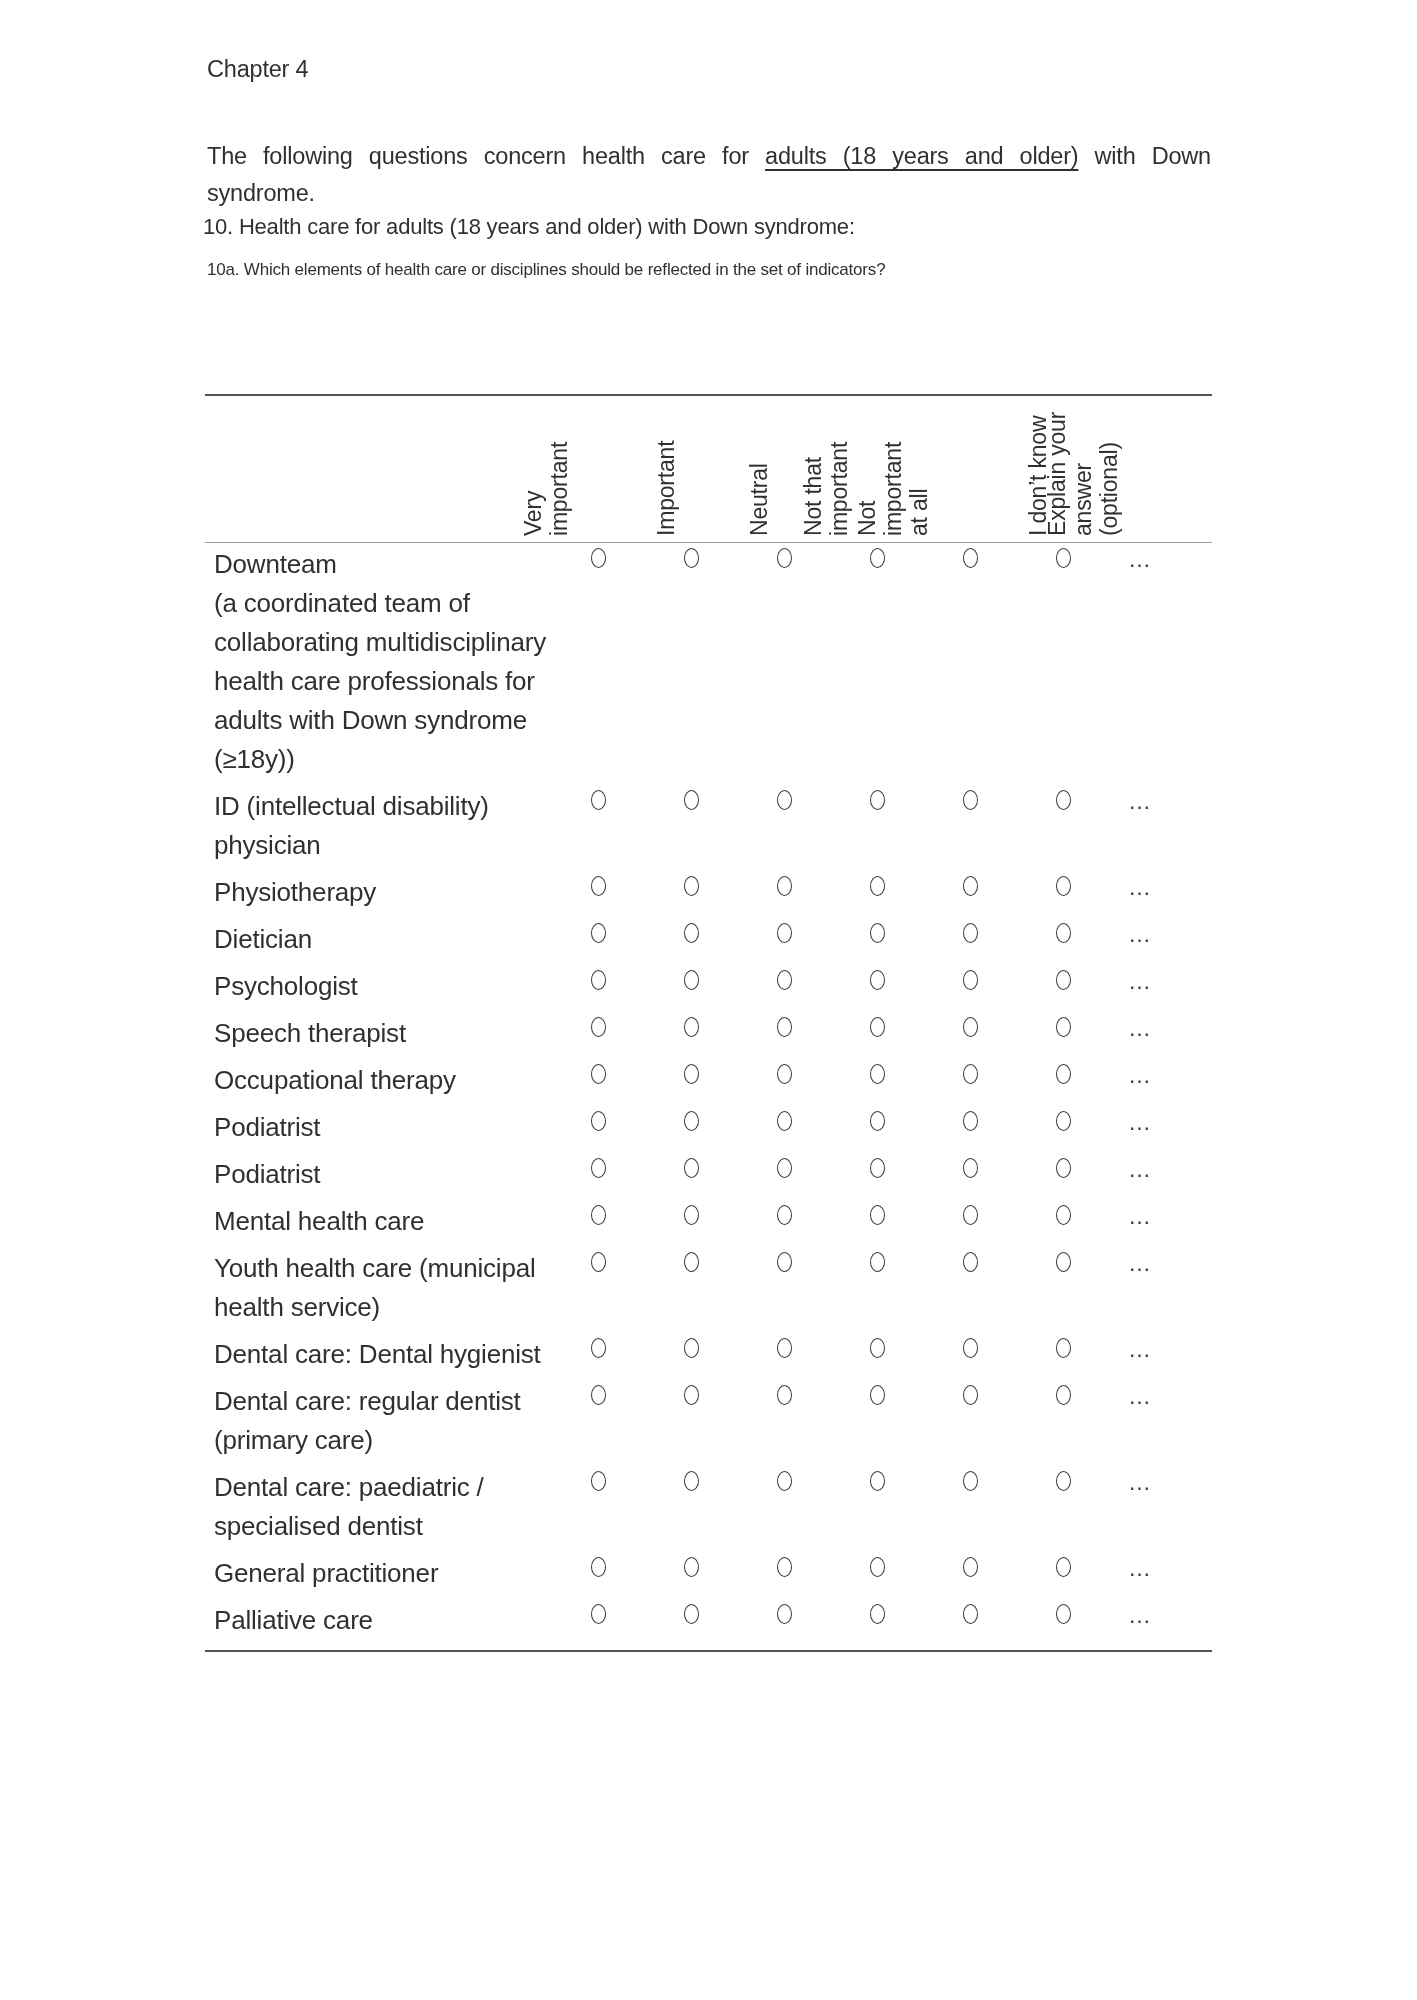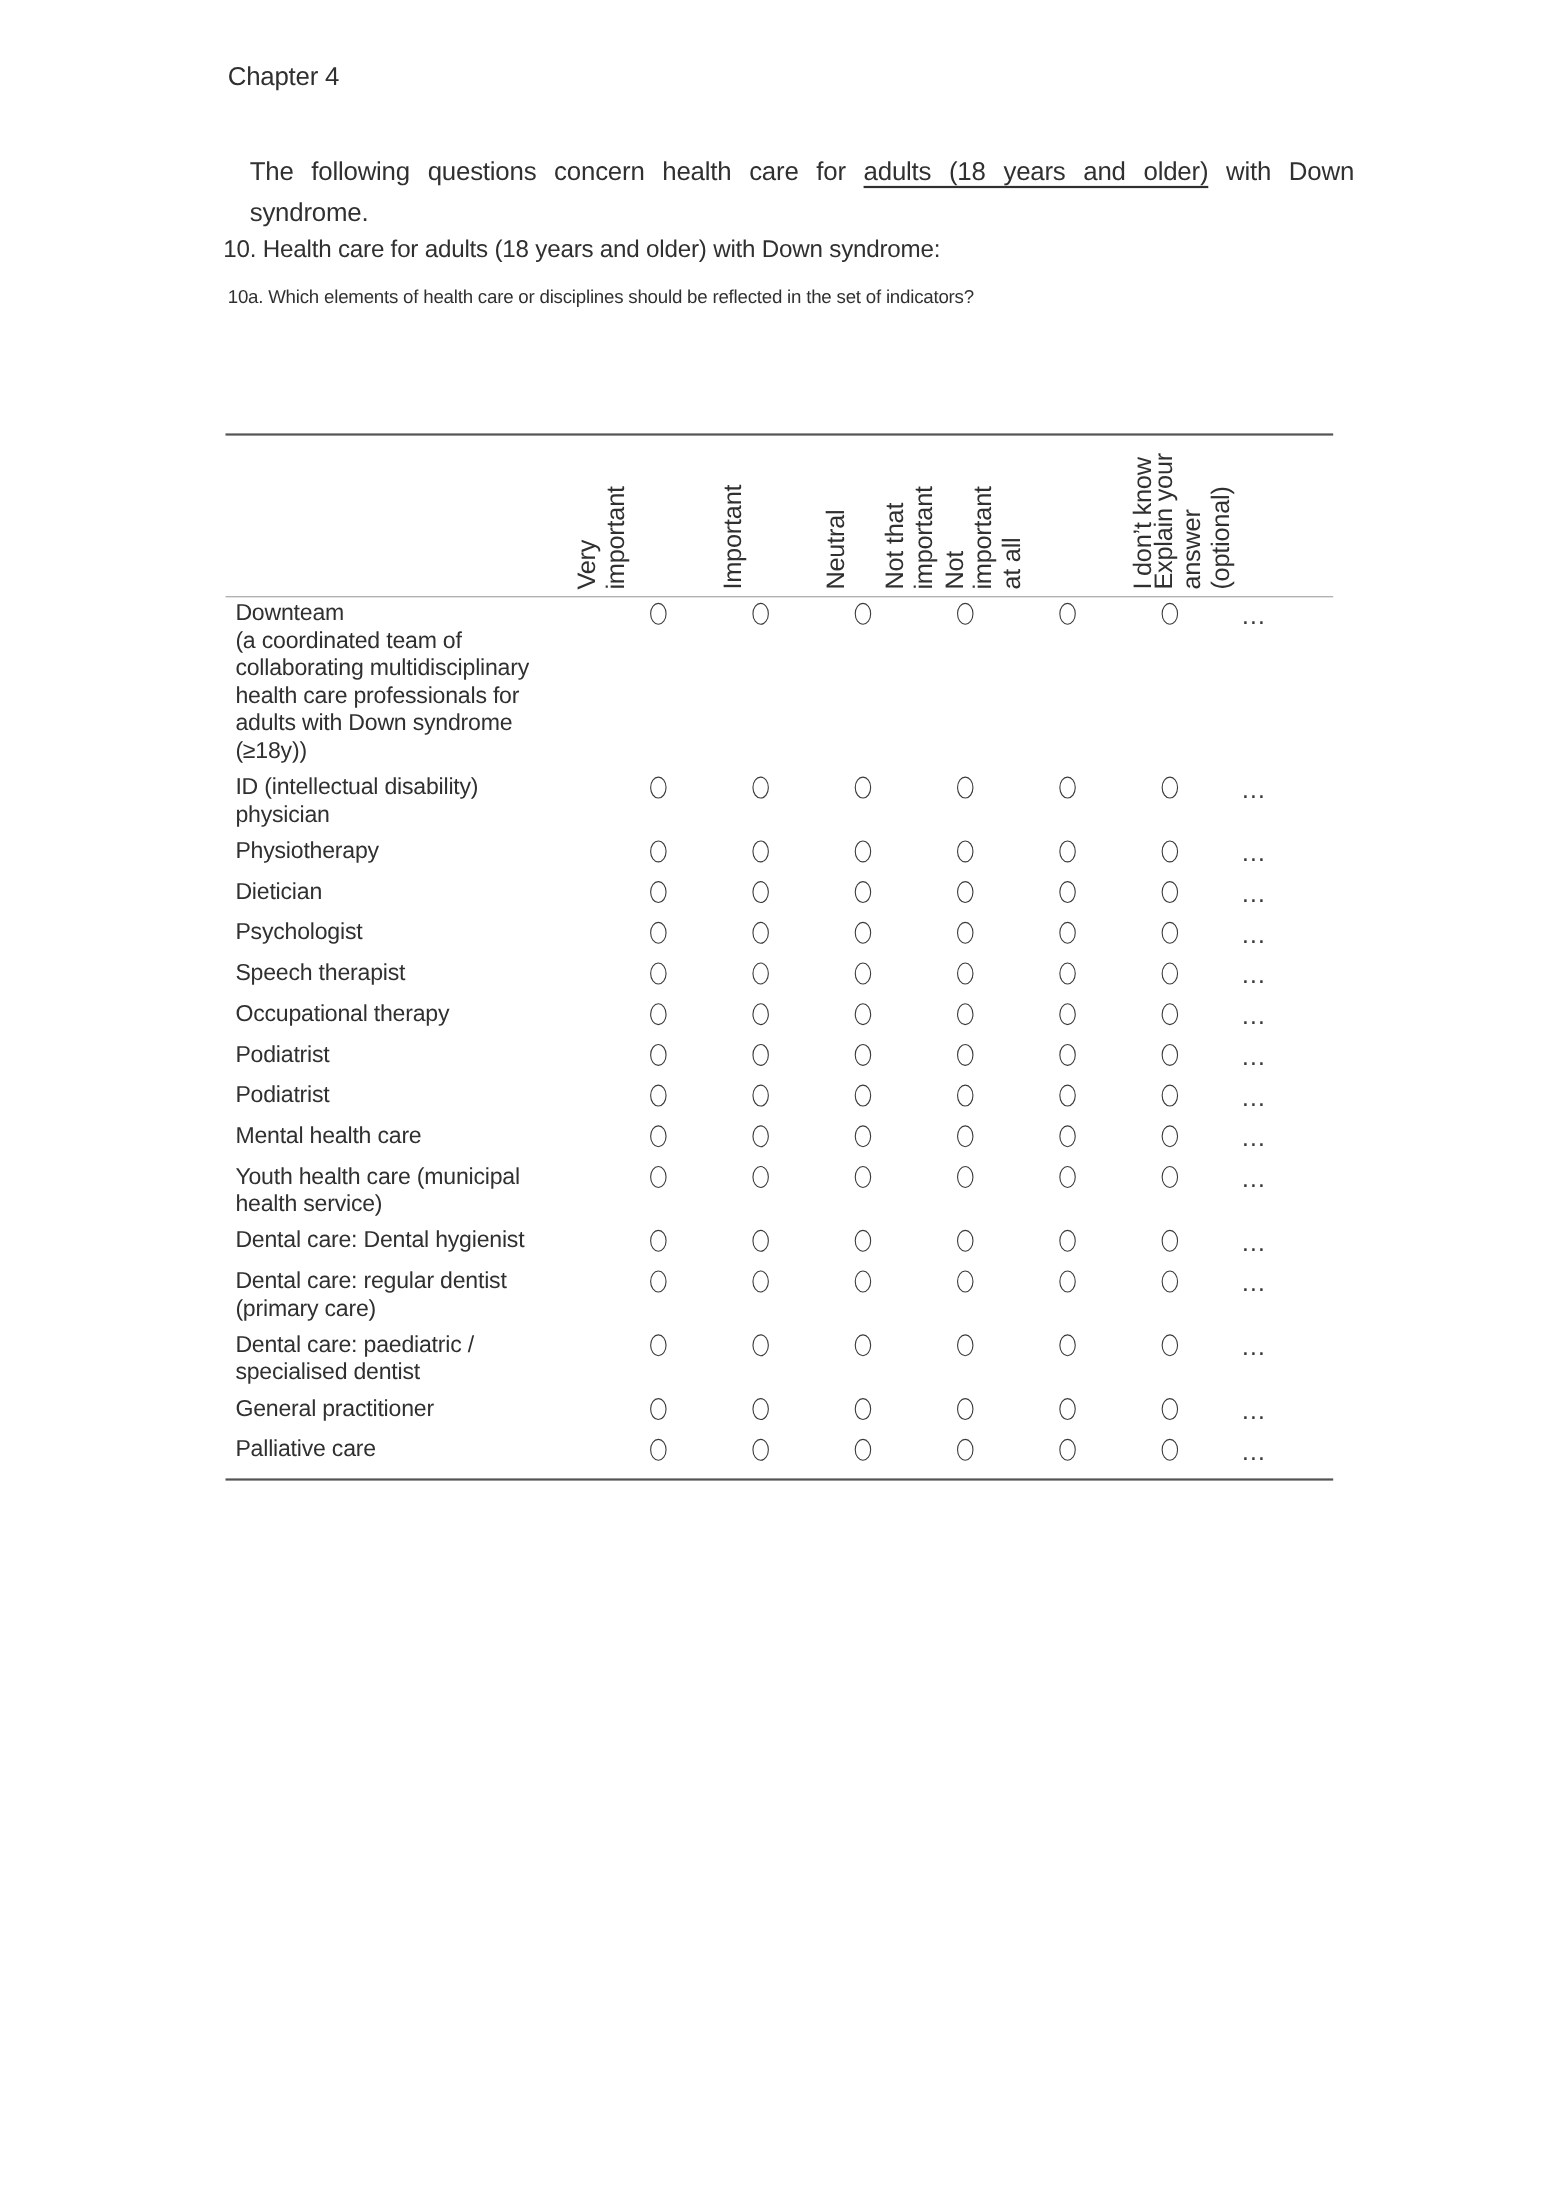--- a/index.html
+++ b/index.html
@@ -9,21 +9,20 @@
     overflow:hidden;
   }
   .chapter {
     position:absolute; left:207px; top:56px;
     font-size:23.5px; letter-spacing:-0.2px;
   }
   .intro {
     position:absolute; left:207px; top:138px; width:1004px;
     font-size:23.5px; line-height:37px; letter-spacing:-0.2px; word-spacing:3px;
     text-align:justify;
-    margin-left:20px;
   }
   .intro .ul {
     text-decoration:underline;
     text-underline-offset:5px;
     text-decoration-thickness:1.5px;
   }
   .q10 {
     position:absolute; left:203px; top:214px;
     font-size:22px; letter-spacing:-0.2px; white-space:nowrap;
   }
@@ -51,21 +50,21 @@
   }
   .trow {
     display:grid;
     grid-template-columns:347px repeat(6,93px) 1fr;
     padding:2px 0 6px 0;
     align-items:start;
   }
   .rlabel {
     padding-left:9px;
     white-space:pre-line;
-    font-size:21px; line-height:25px; letter-spacing:-0.2px;
+    font-size:26px; line-height:39px; letter-spacing:-0.2px;
   }
   .ccell { display:flex; justify-content:center; align-items:flex-start; }
   .circle {
     display:inline-block; width:15px; height:20px;
     border:1.8px solid #3a3a3a; border-radius:50%;
     margin-top:3px; box-sizing:border-box;
   }
   .dcell {
     padding-left:18px; font-size:23px; letter-spacing:2px; color:#3a3a3a;
     line-height:29px;

